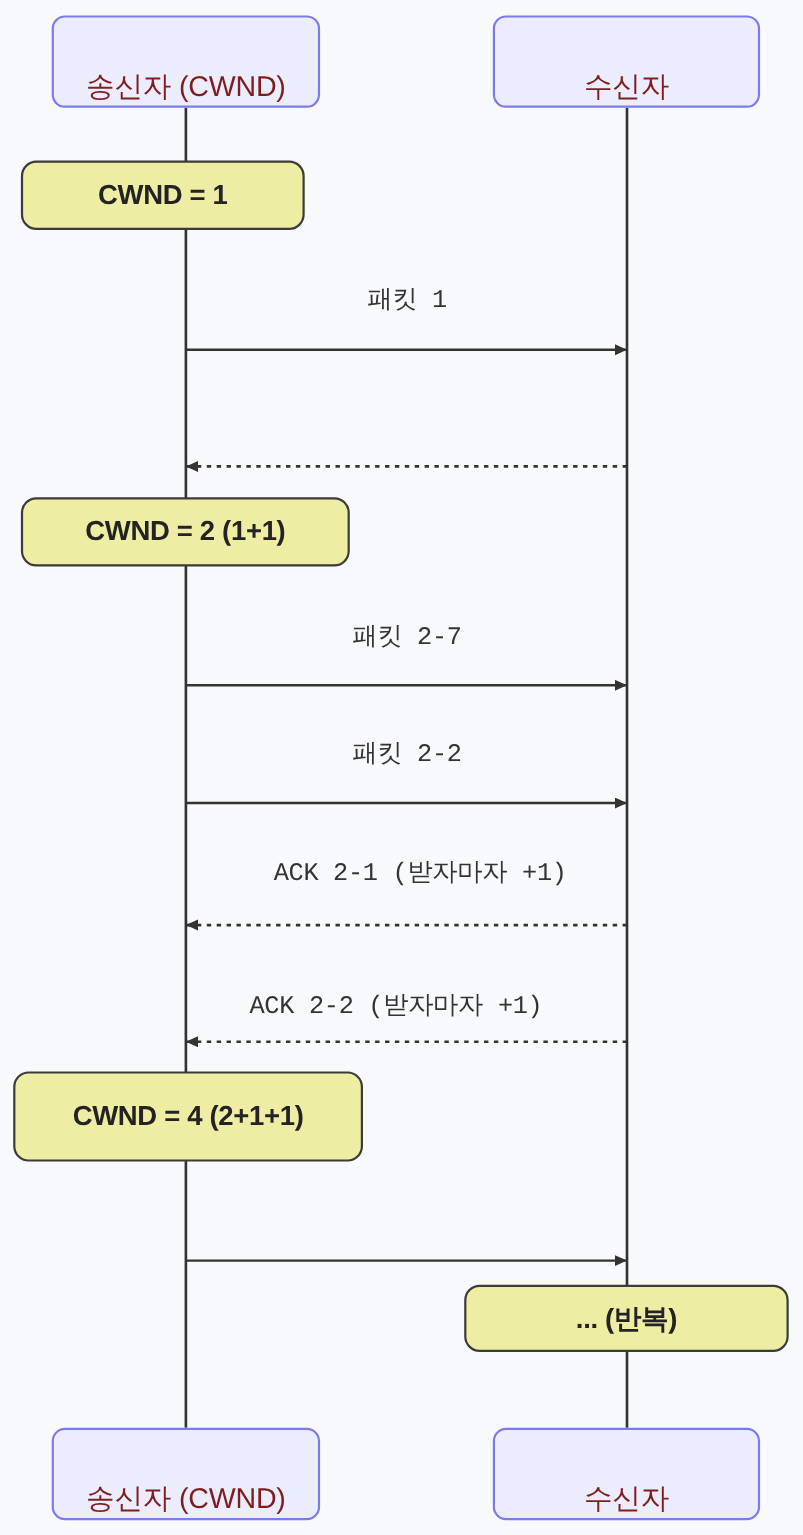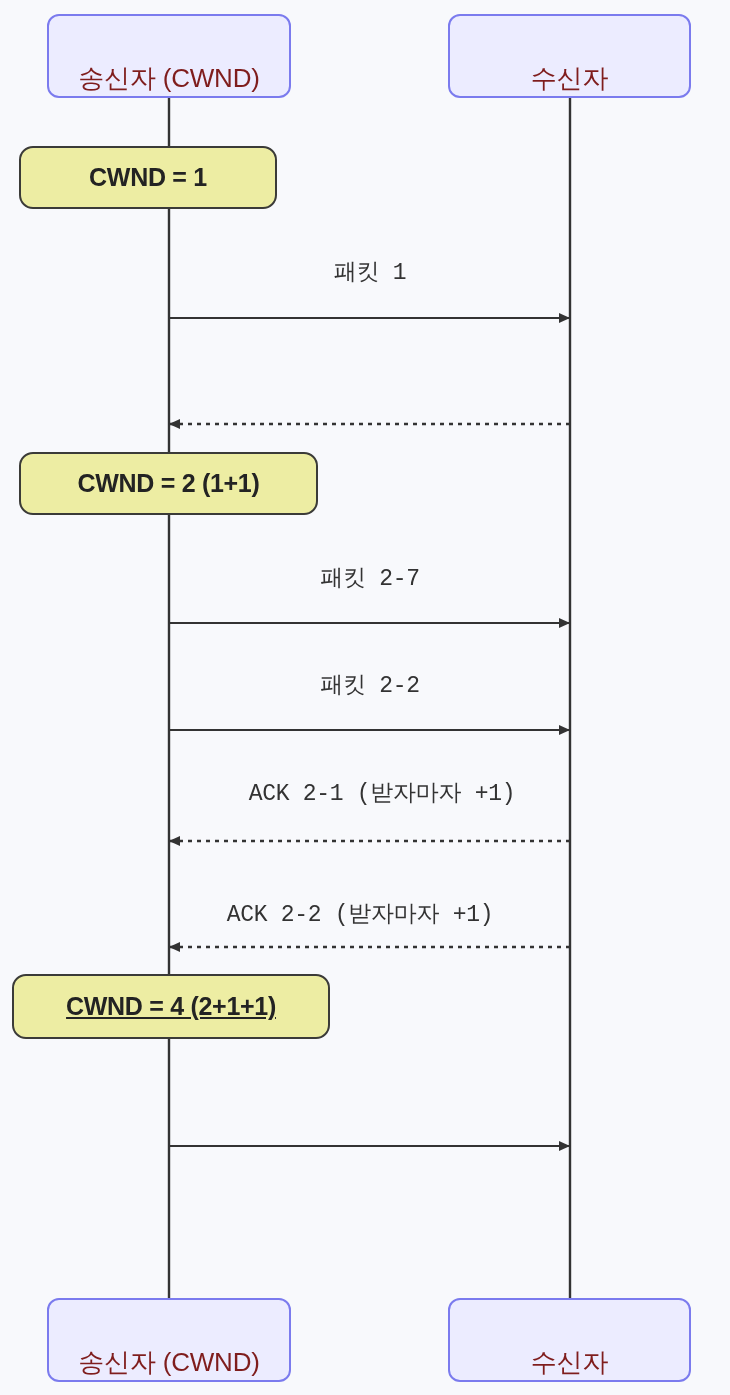--- a/index.html
+++ b/index.html
@@ -118,18 +118,21 @@
       <div class="msg-label" style="left: 370px; top: 562px;">패킷 2-7</div>
       <div class="msg-label" style="left: 370px; top: 669px; text-align: right;">패킷 2-2</div>
       <div class="msg-label" style="left: 370px; top: 777px; margin-left: 12px;">ACK 2-1 (받자마자 +1)</div>
       <div class="msg-label" style="left: 360px; top: 884px; margin-top: 14px;">ACK 2-2 (받자마자 +1)</div>
       <div class="note" style="left: 19px; top: 146px; width: 258px; height: 63px;">
         <span>CWND = 1</span>
       </div>
       <div class="note" style="left: 19px; top: 452px; width: 299px; height: 63px;">
         <span>CWND = 2 (1+1)</span>
       </div>
-      <div class="note" style="left: 12px; top: 974px; width: 318px; height: 65px; text-decoration: underline;">
+      <div class="note" style="left: 12px; top: 974px; width: 318px; height: 82px;">
         <span>CWND = 4 (2+1+1)</span>
+      </div>
+      <div class="note" style="left: 422px; top: 1168px; width: 295px; height: 61px;">
+        <span>... (반복)</span>
       </div>
     </div>
 
 </div>
 
 </body></html>

